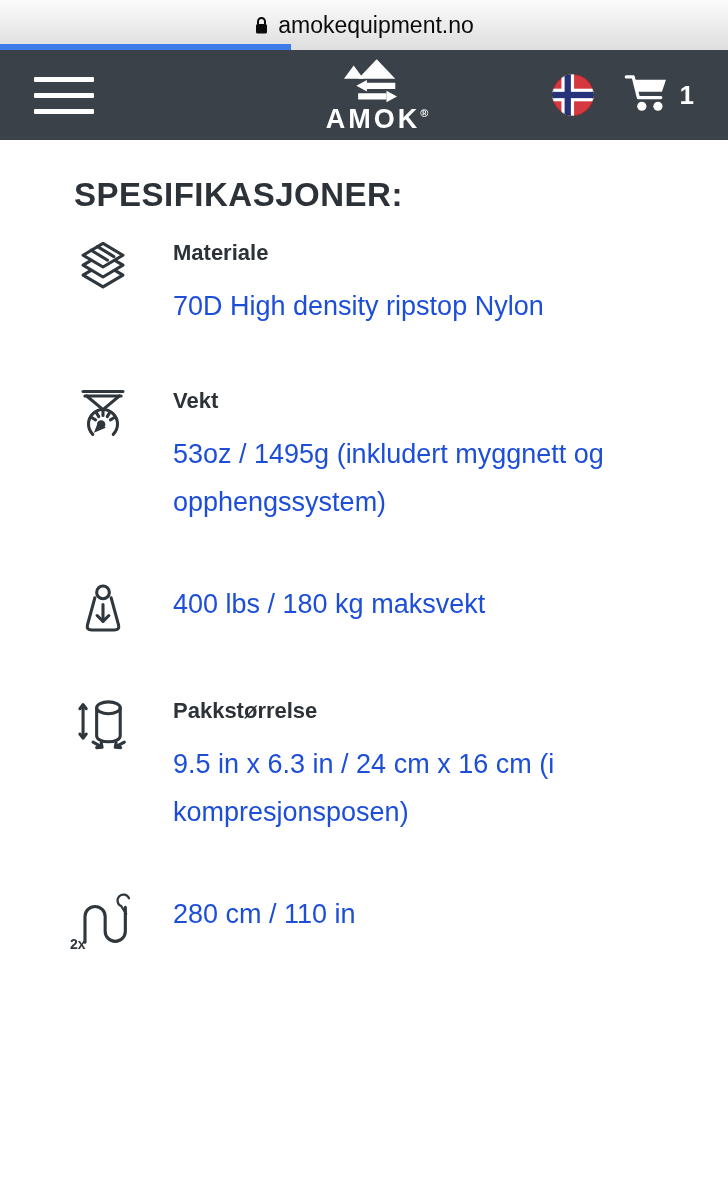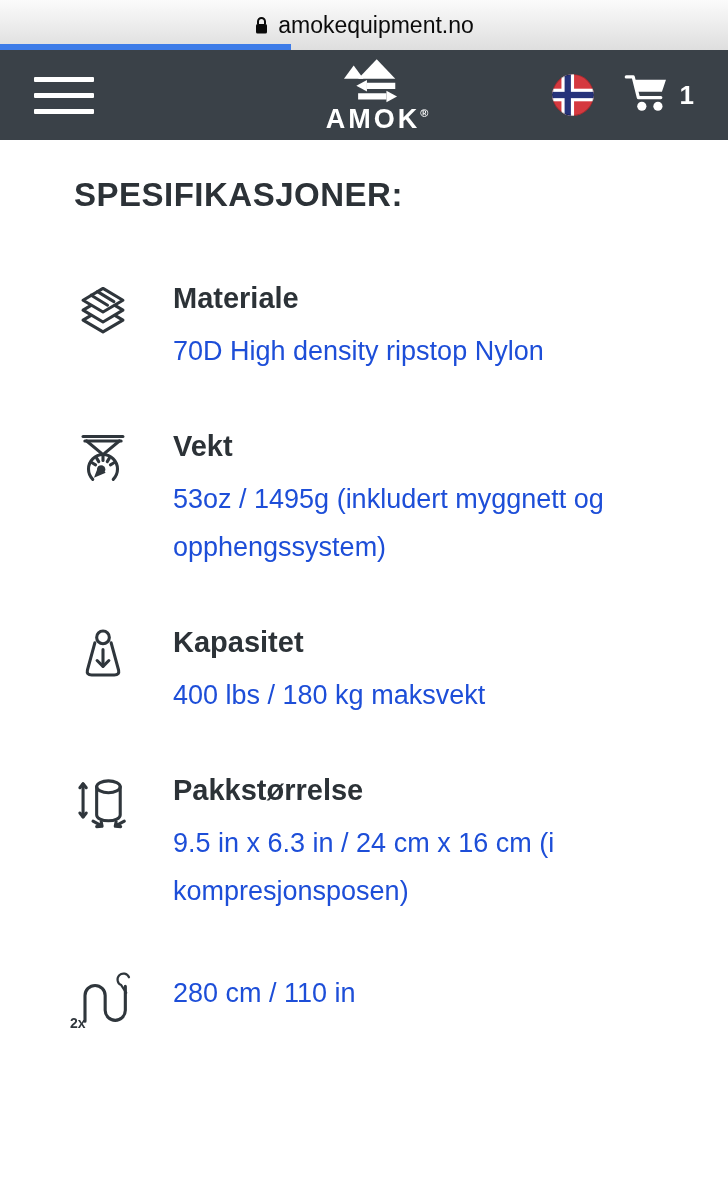--- a/index.html
+++ b/index.html
@@ -42,33 +42,33 @@
   .brand-reg { font-size:11px; letter-spacing:0; position:relative; top:-11px; }
   .header-right { display:flex; align-items:center; gap:30px; }
   .flag { width:42px; height:42px; border-radius:50%; overflow:hidden; display:block; cursor:pointer; }
   .cart { display:flex; align-items:center; gap:10px; cursor:pointer; }
   .cart-count { color:#fff; font-size:26px; font-weight:bold; }
 
   
   .content { padding:36px 40px 0 74px; }
   .page-heading {
     font-size:33px; font-weight:bold; color:#2c3237;
-    letter-spacing:0.5px; margin:0 0 67px 0;
+    letter-spacing:0.5px; margin:0 0 22px 0;
   }
   .spec-row { display:flex; margin-top:54px; }
   .spec-row:first-of-type { margin-top:0; }
   .spec-icon-col { width:99px; flex-shrink:0; padding-top:2px; position:relative; }
   .spec-icon-col svg { display:block; }
   .icon-badge {
     position:absolute; left:-4px; bottom:2px;
     font-size:14px; font-weight:bold; color:#2f363c;
   }
   .spec-text-col { max-width:525px; }
   .spec-title {
-    font-size:29px; font-weight:bold; color:#2c3237;
+    font-size:22px; font-weight:bold; color:#2c3237;
     line-height:34px; margin-bottom:12px;
   }
   .spec-desc { font-size:27px; color:#1d4ed8; line-height:48px; }
 
   .stroke-ic { stroke:#2f363c; fill:none; stroke-width:3.4; stroke-linecap:round; stroke-linejoin:round; }
   .fill-ic   { fill:#2f363c; stroke:none; }
 </style>
 </head>
 <body>
 
@@ -192,21 +192,20 @@
       <svg width="58" height="58" viewBox="0 0 64 64">
         <g class="stroke-ic">
           <circle cx="32" cy="11.5" r="7"></circle>
           <path d="M23 17.5 L14.8 47.5 Q13.6 53 19.5 53 H44.5 Q50.4 53 49.2 47.5 L41 17.5"></path>
           <path d="M32 25 V43"></path>
           <path d="M25.5 37 L32 43.5 L38.5 37"></path>
         </g>
       </svg>
     </div>
     <div class="spec-text-col">
-      <div class="spec-title">Kapasitet</div>
       <div class="spec-desc">400 lbs / 180 kg maksvekt</div>
     </div>
   </div>
 
 
   <div class="spec-row">
     <div class="spec-icon-col">
       <svg width="58" height="58" viewBox="0 0 64 64">
         <g class="stroke-ic" stroke-width="2.6">
           <path d="M10 10 V46"></path>

